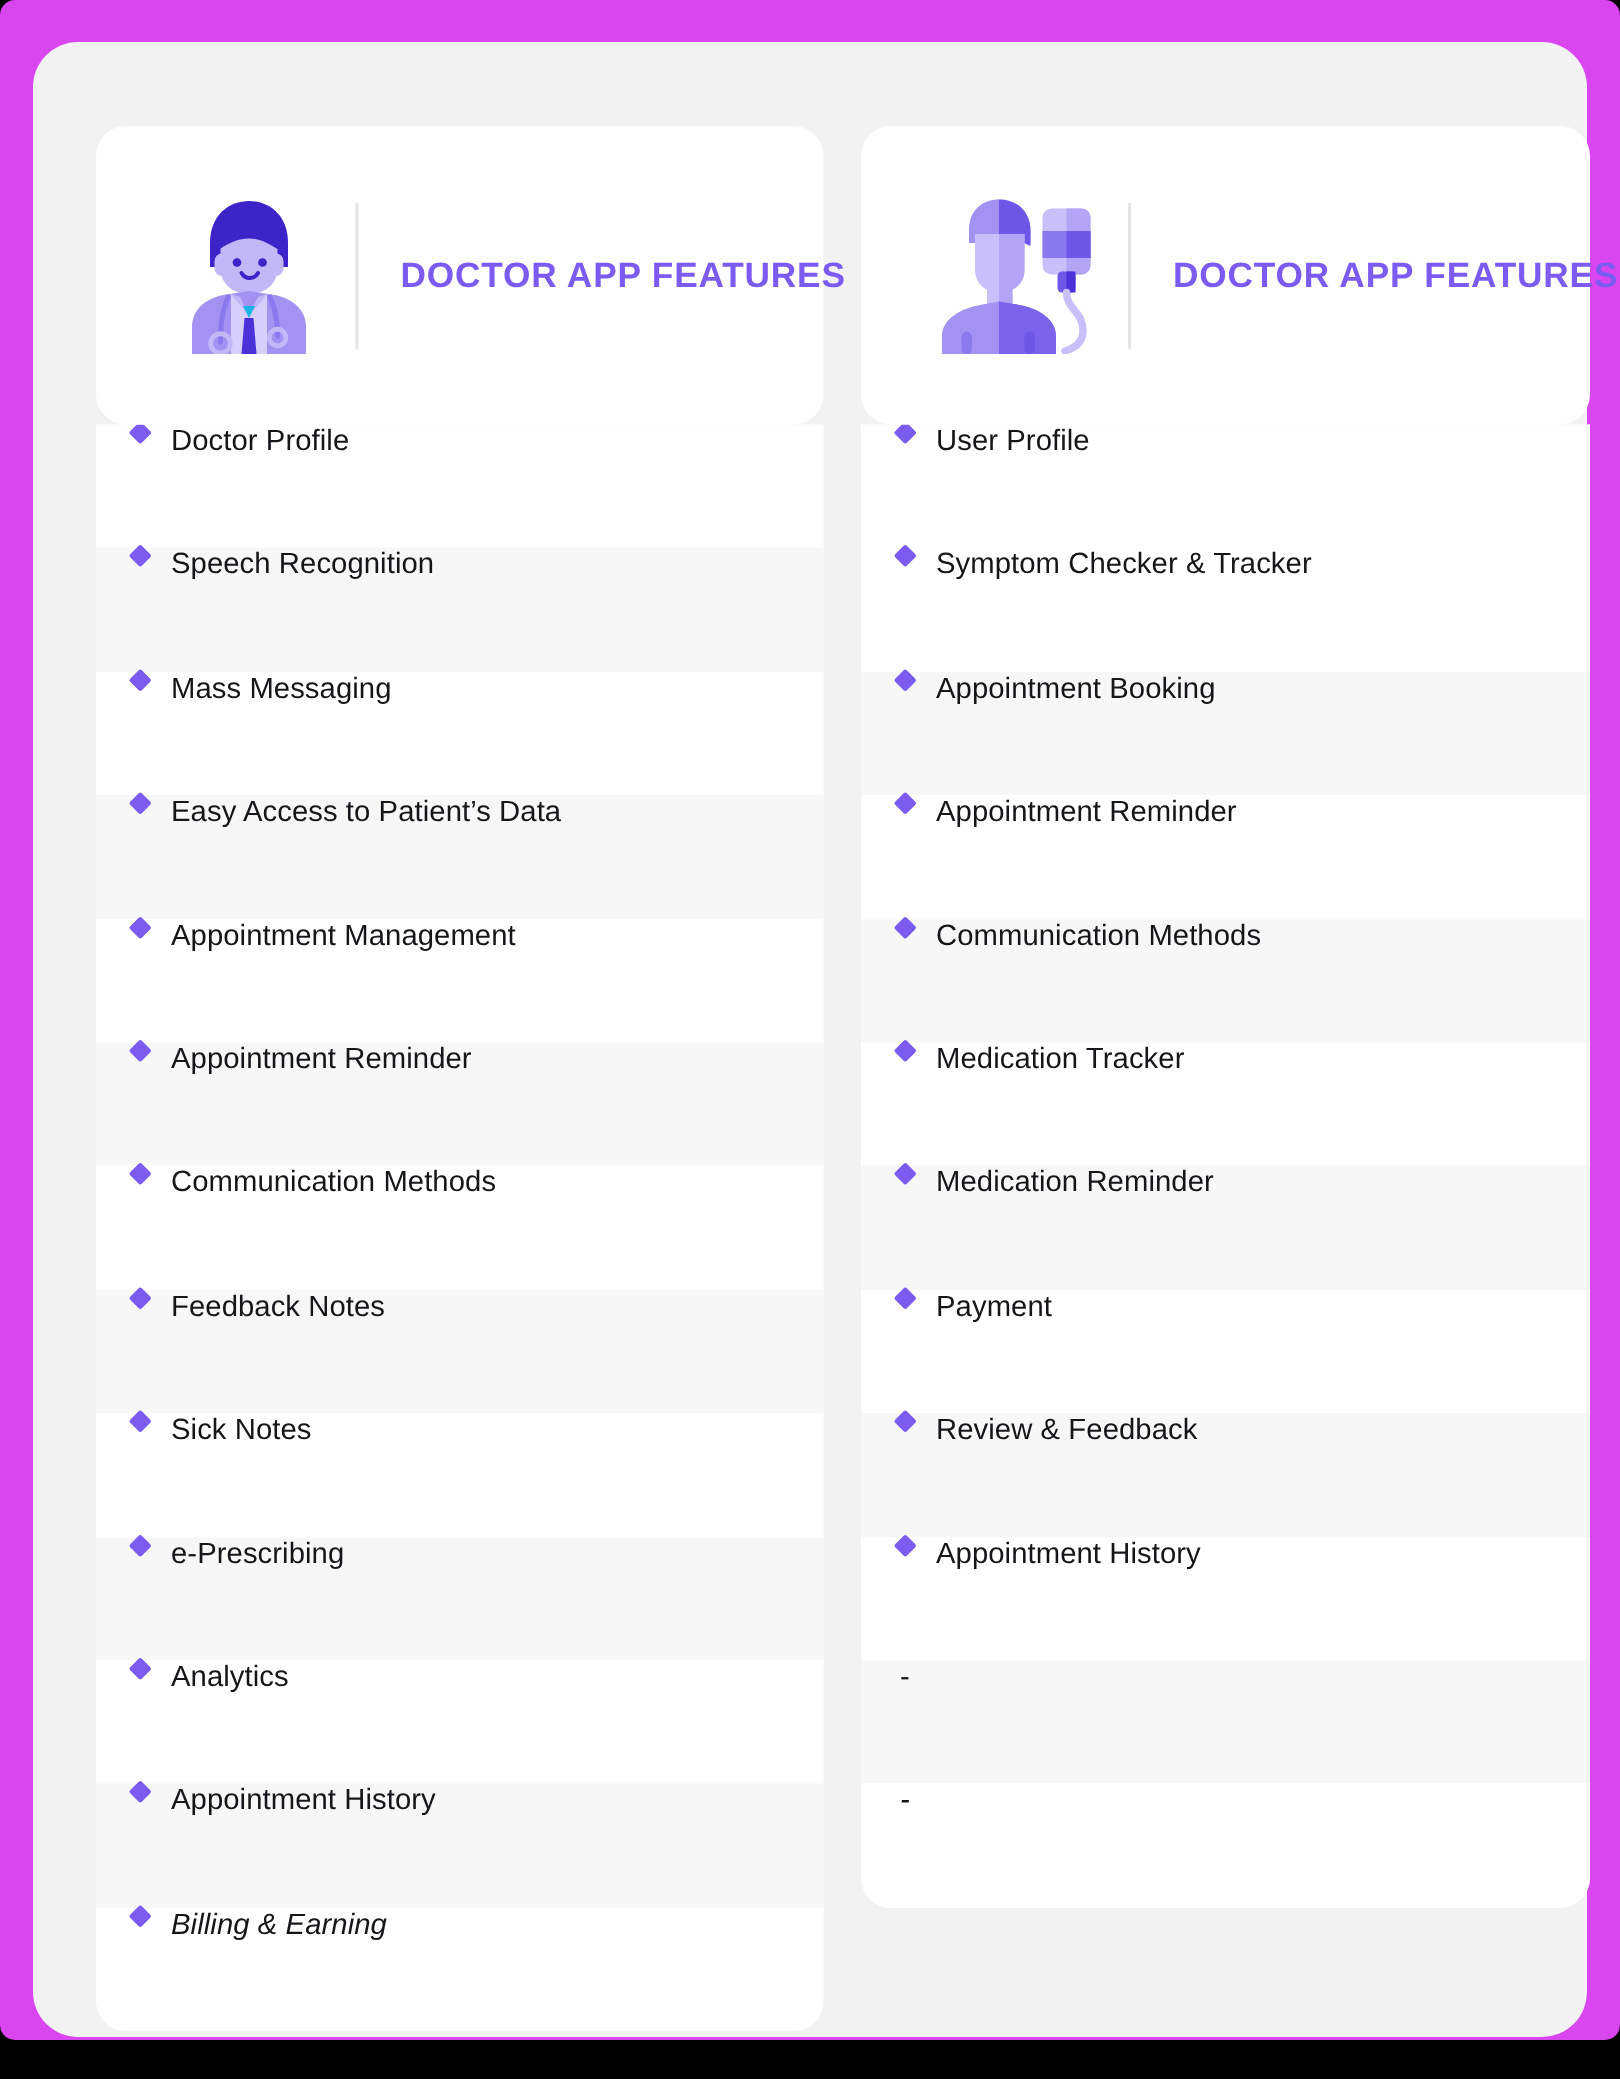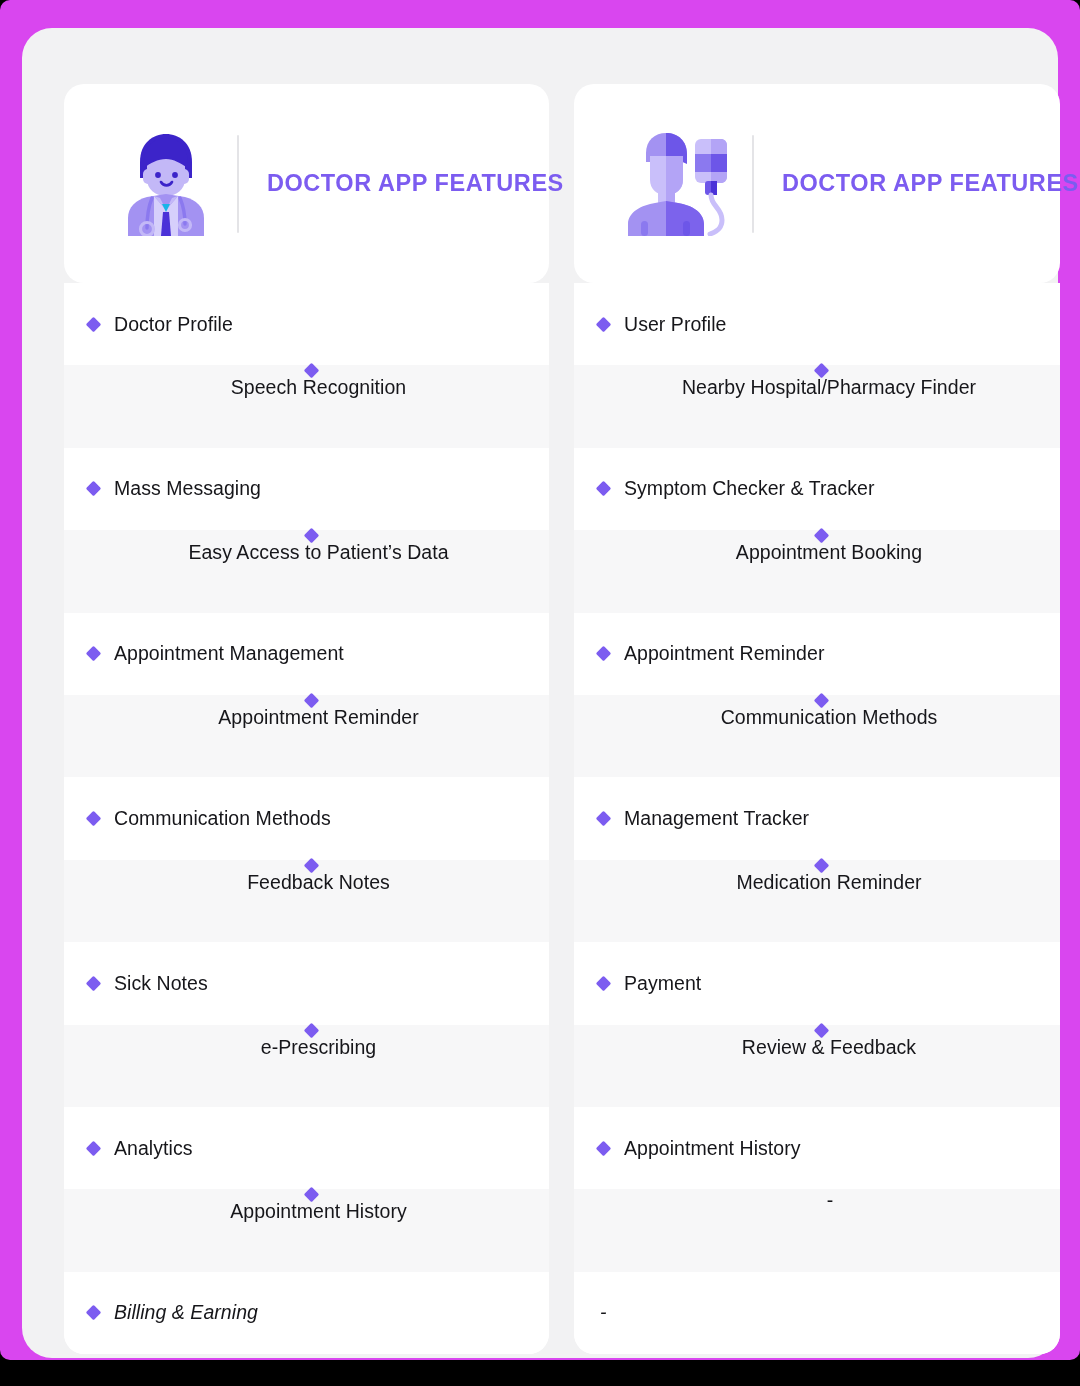--- a/index.html
+++ b/index.html
@@ -95,26 +95,25 @@
   }
 
   
   .rows {
     position: relative;
     z-index: 2;
   }
   .row {
     height: 82.4px;
     display: flex;
-    align-items: center;
     padding-left: 24px;
     box-sizing: border-box;
     background: #ffffff;
   }
-  .row.alt { background: #f7f7f8; flex-direction: column; }
+  .row.alt { background: #f7f7f8; }
   .row.last {
     border-radius: 0 0 20px 20px;
     font-style: italic;
   }
 
   .bullet {
     width: 11px;
     height: 11px;
     flex: 0 0 auto;
     background: #7c5cf0;
@@ -286,43 +285,39 @@
 
           <div class="head-title">DOCTOR APP FEATURES</div>
         </div>
 
         <div class="card-body">
           <div class="rows">
             <div class="row">
               <span class="bullet"></span>
               <span class="row-label">User Profile</span>
             </div>
-            <div class="row alt">
-              <span class="bullet"></span>
-              <span class="row-label">Nearby Hospital/Pharmacy Finder</span>
-            </div>
             <div class="row">
               <span class="bullet"></span>
               <span class="row-label">Symptom Checker &amp; Tracker</span>
             </div>
             <div class="row alt">
               <span class="bullet"></span>
               <span class="row-label">Appointment Booking</span>
             </div>
             <div class="row">
               <span class="bullet"></span>
               <span class="row-label">Appointment Reminder</span>
             </div>
             <div class="row alt">
               <span class="bullet"></span>
               <span class="row-label">Communication Methods</span>
             </div>
             <div class="row">
               <span class="bullet"></span>
-              <span class="row-label">Management Tracker</span>
+              <span class="row-label">Medication Tracker</span>
             </div>
             <div class="row alt">
               <span class="bullet"></span>
               <span class="row-label">Medication Reminder</span>
             </div>
             <div class="row">
               <span class="bullet"></span>
               <span class="row-label">Payment</span>
             </div>
             <div class="row alt">

